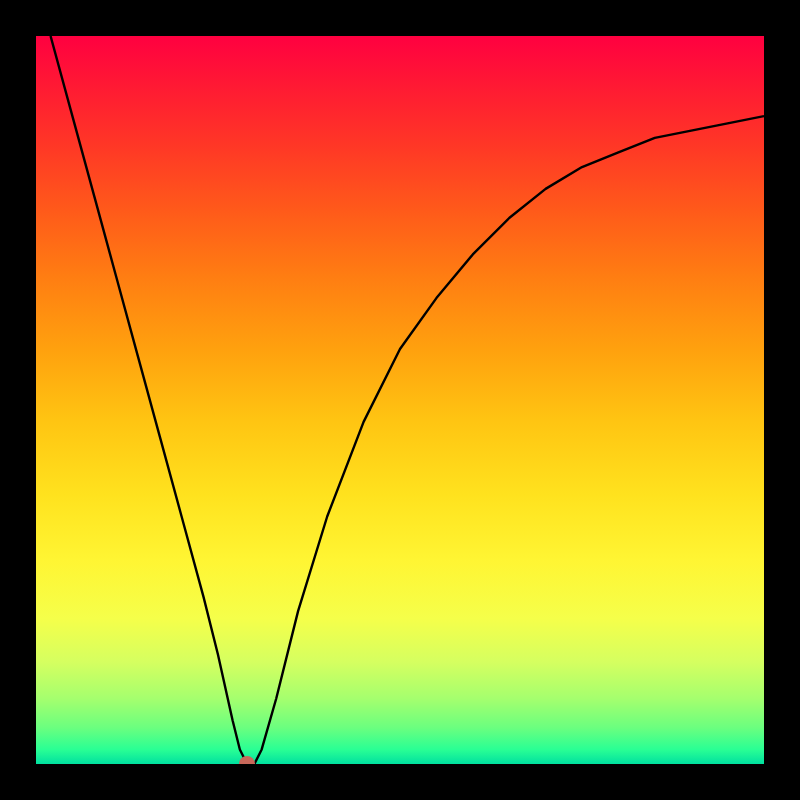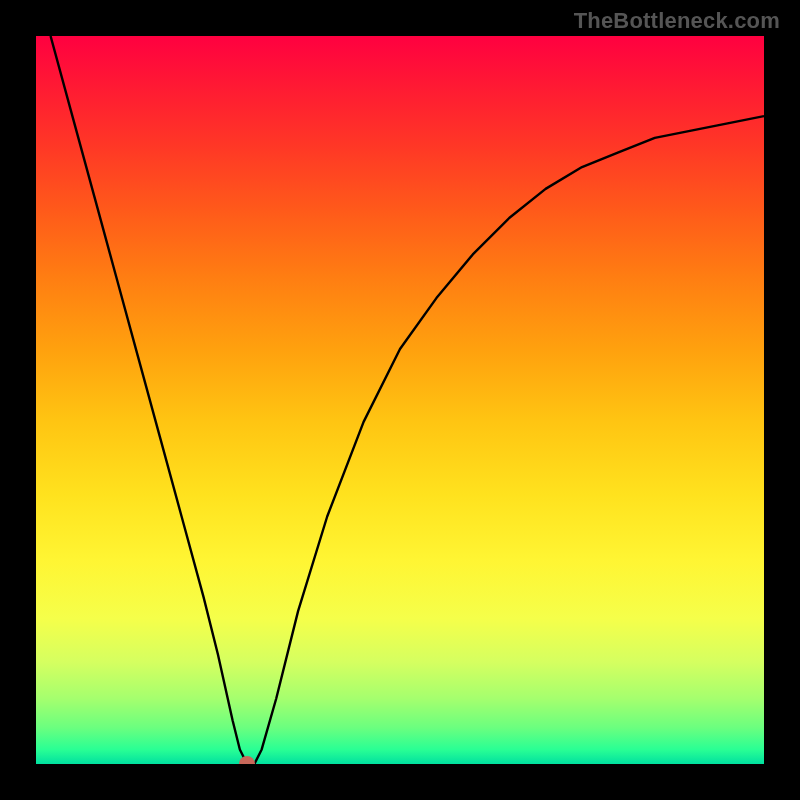--- a/index.html
+++ b/index.html
@@ -70,21 +70,20 @@
     color: #555;
     letter-spacing: 0.2px;
     z-index: 5;
     user-select: none;
   }
 </style>
 </head>
 <body>
 
 <div class="frame">
-  <div class="watermark">TheBottleneck.com</div>
   <div class="plot-area">
     <div class="gradient"></div>
     <svg class="curve" viewBox="0 0 728 728" preserveAspectRatio="none">
       <path id="curve-path" d="M14.56 0.00 L36.40 80.08 L58.24 160.16 L80.08 240.24 L101.92 320.32 L123.76 400.40 L145.60 480.48 L167.44 560.56 L182.00 618.80 L196.56 684.32 L203.84 713.44 L211.12 728.00 L218.40 728.00 L225.68 713.44 L240.24 662.48 L262.08 575.12 L291.20 480.48 L327.60 385.84 L364.00 313.04 L400.40 262.08 L436.80 218.40 L473.20 182.00 L509.60 152.88 L546.00 131.04 L582.40 116.48 L618.80 101.92 L655.20 94.64 L691.60 87.36 L728.00 80.08" stroke="#000" stroke-width="2.4" fill="none" stroke-linejoin="round"></path>
     </svg>
     <div class="optimal-point" id="optimal-point" style="left: 211.12px; top: 728px; background: rgb(200, 104, 90);"></div>
   </div>
 </div>
 
 </body></html>

